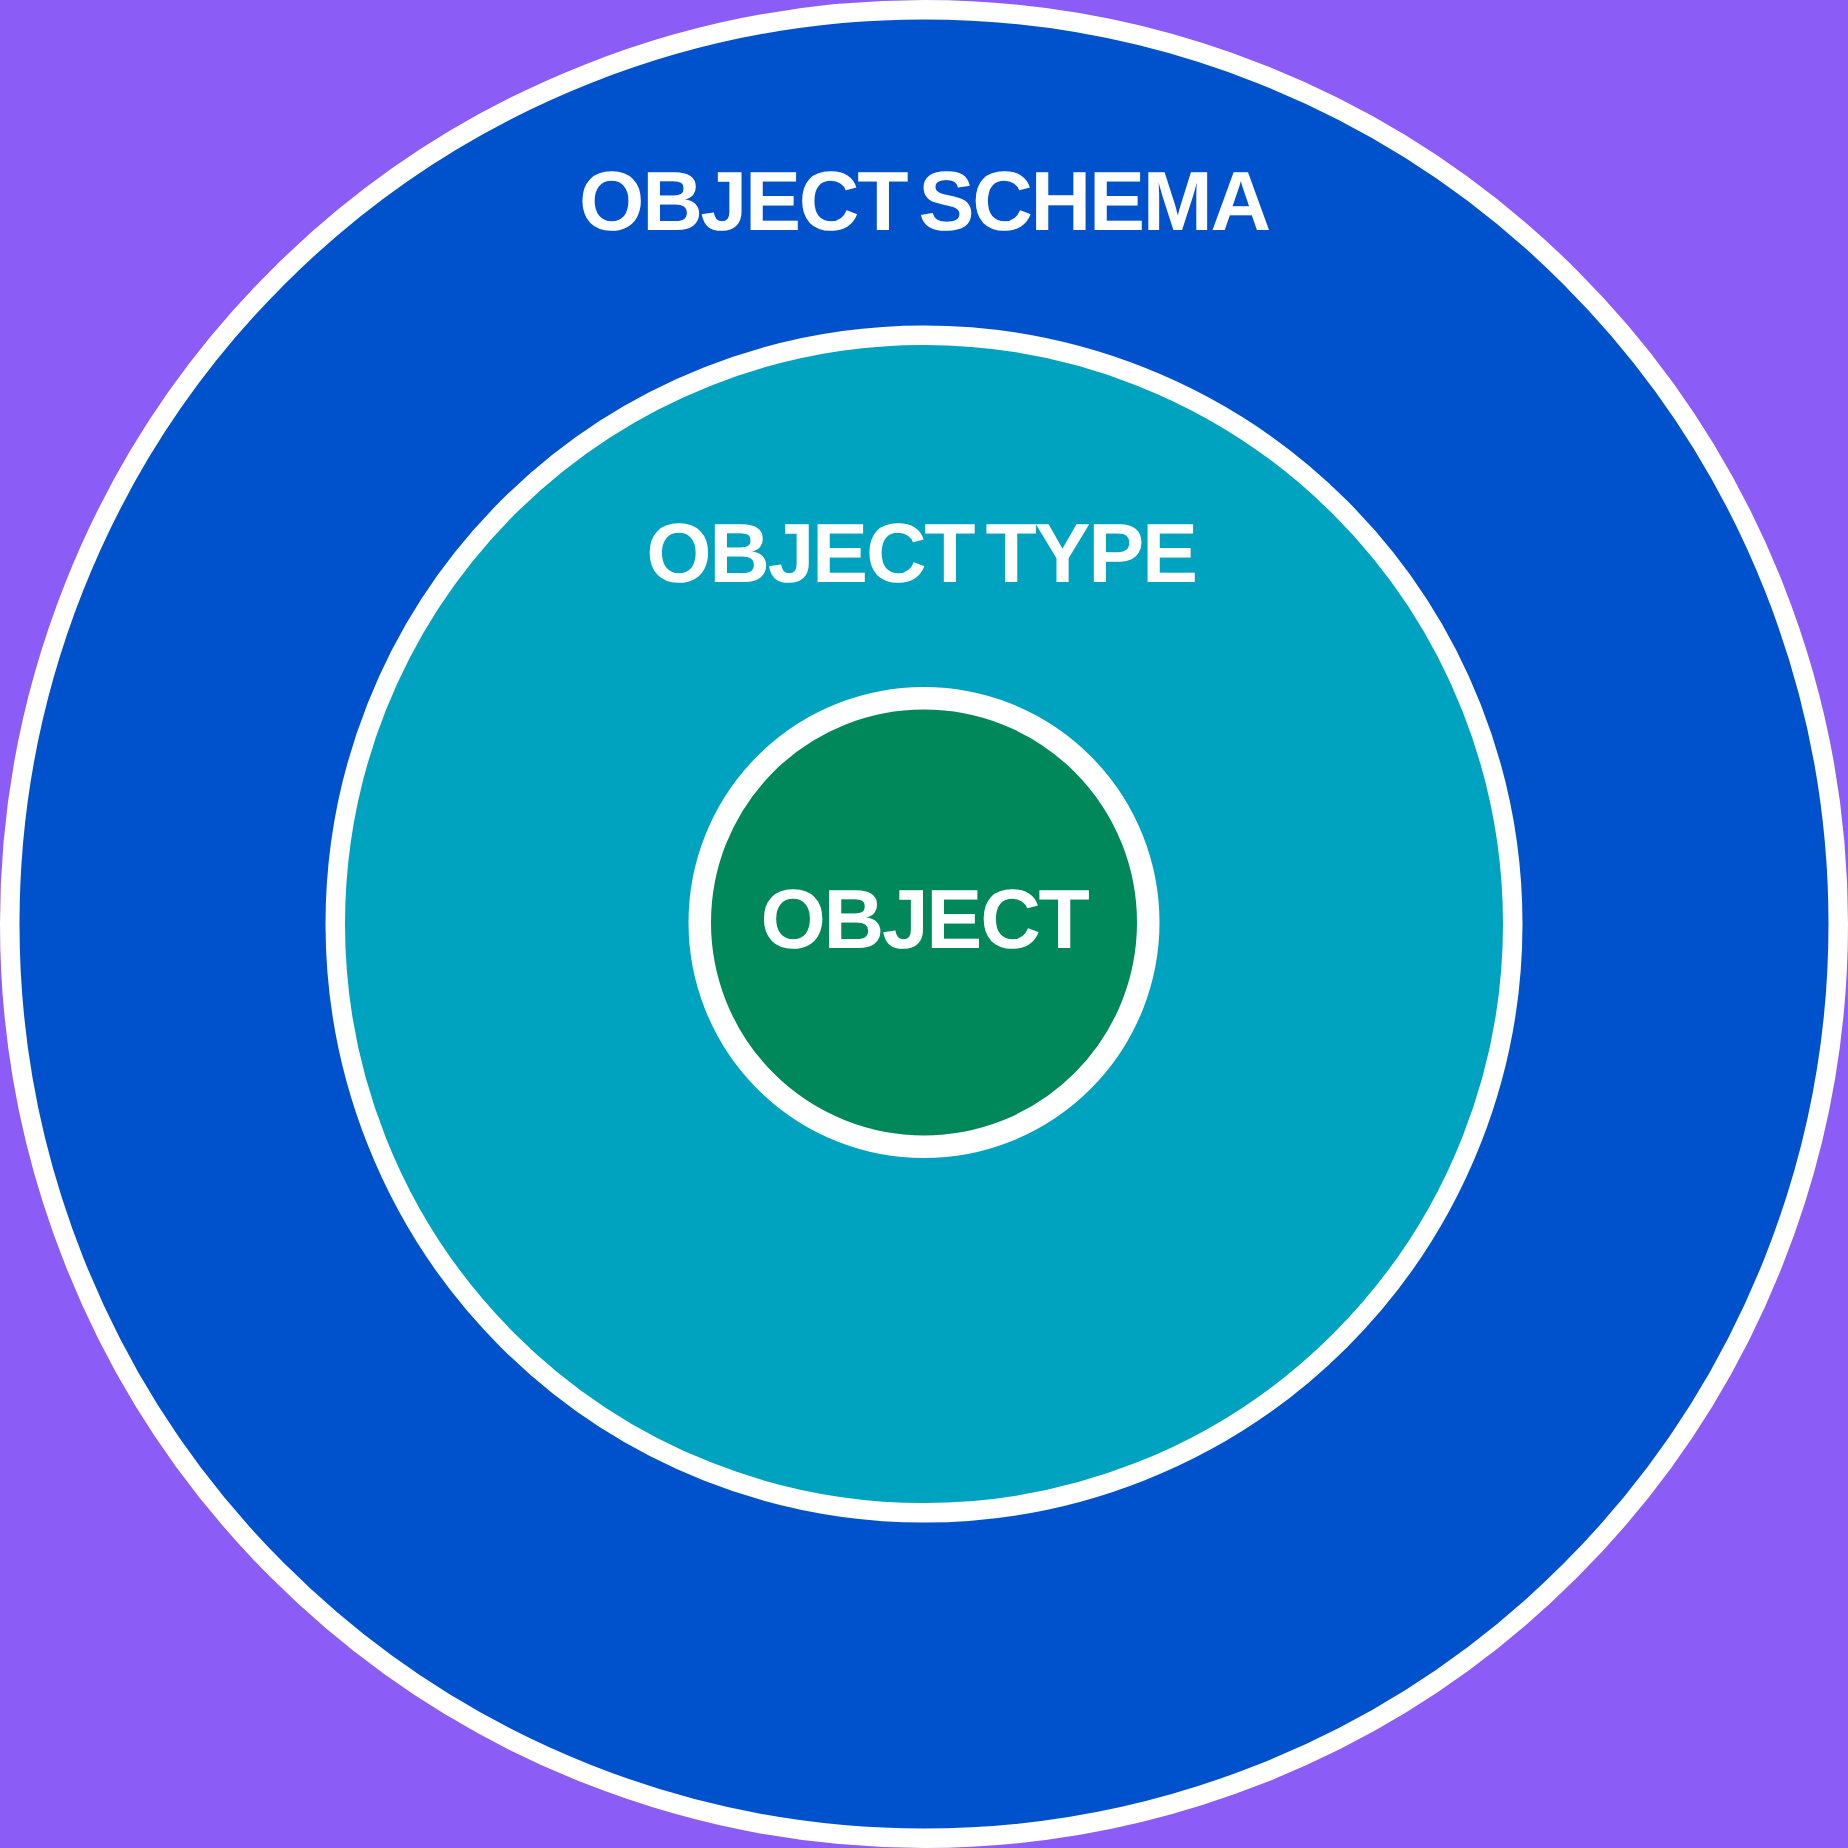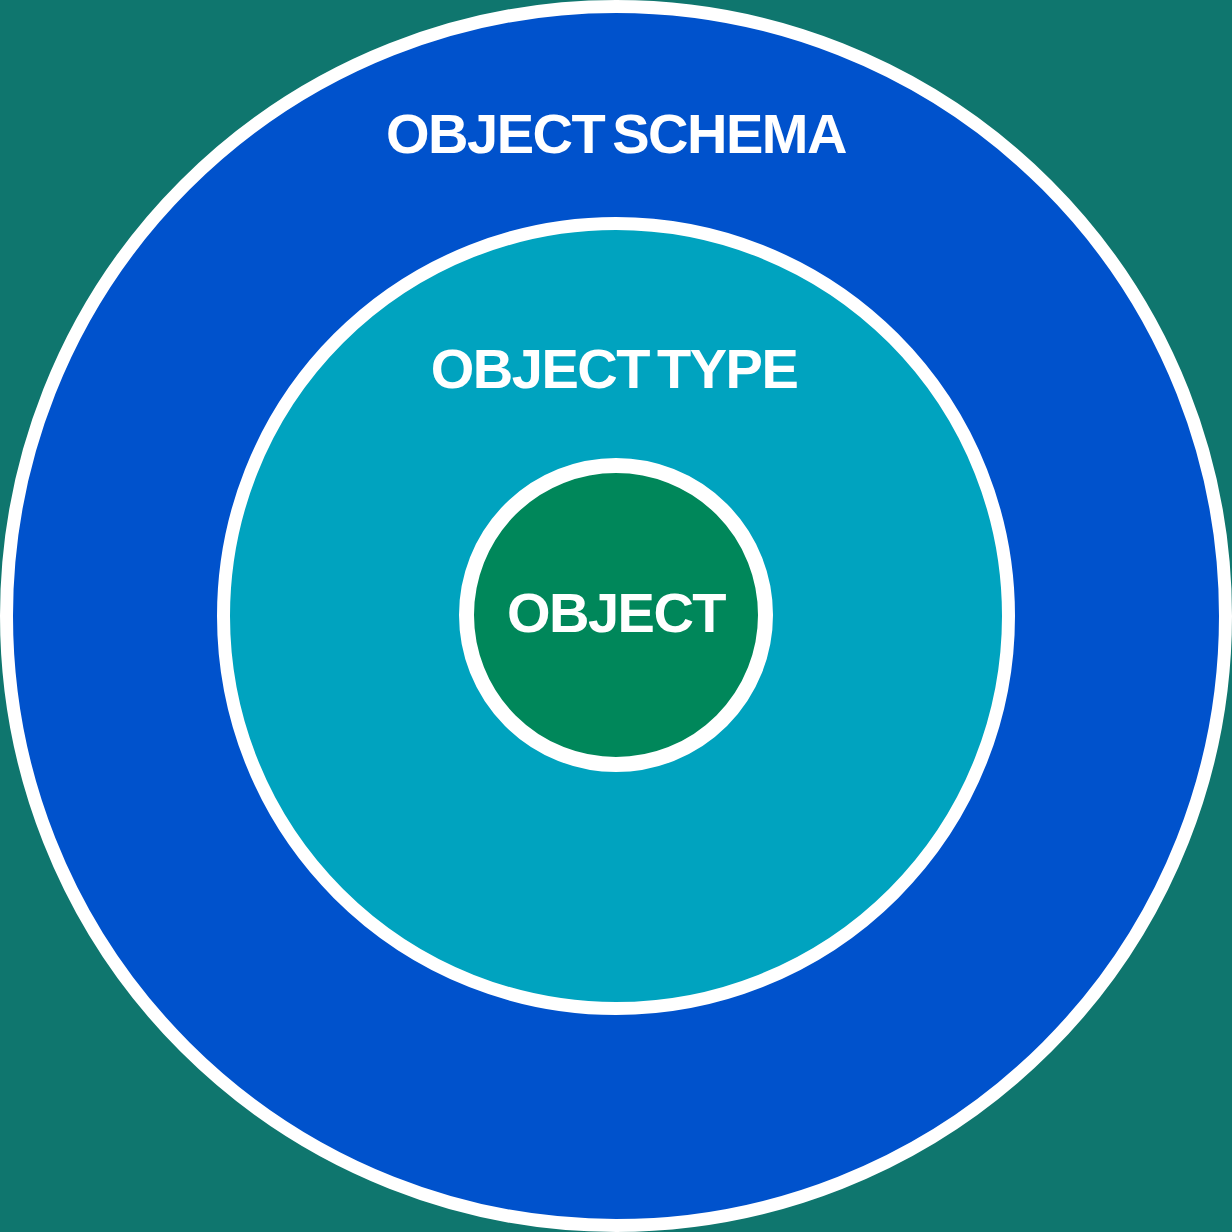--- a/index.html
+++ b/index.html
@@ -7,21 +7,21 @@
     padding: 0;
     background: #000000;
     width: 1232px;
     height: 1232px;
     overflow: hidden;
   }
   .stage {
     position: relative;
     width: 1232px;
     height: 1232px;
-    background: #0f766e;
+    background: #8b5cf6;
   }
   svg.diagram {
     display: block;
     width: 1232px;
     height: 1232px;
   }
   .ring-label {
     font-family: "Liberation Sans", sans-serif;
     font-weight: 700;
     font-size: 56px;

